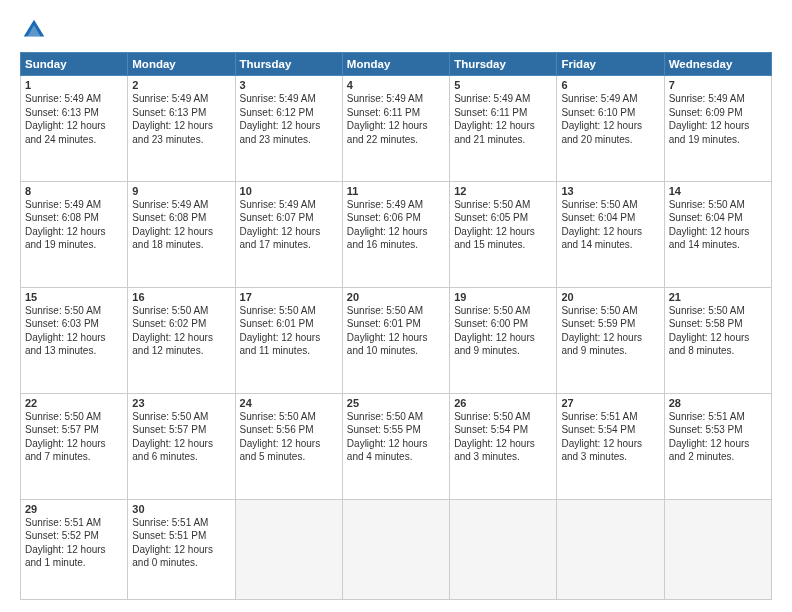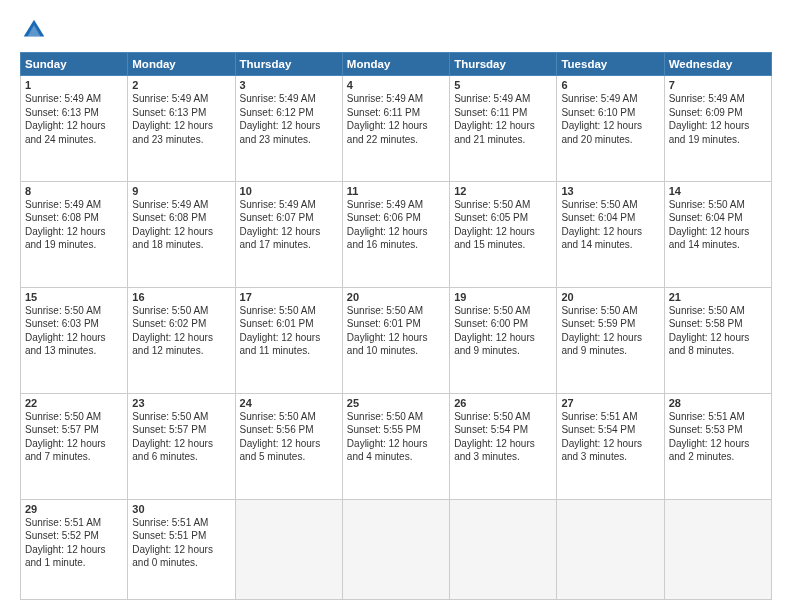--- a/index.html
+++ b/index.html
@@ -126,21 +126,21 @@
   </div>
 
   <table class="calendar">
     <thead>
       <tr id="header-row">
           <th>Sunday</th>
           <th>Monday</th>
           <th>Thursday</th>
           <th>Monday</th>
           <th>Thursday</th>
-          <th>Tuesday</th>
+          <th>Friday</th>
           <th>Wednesday</th>
         </tr>
     </thead>
     <tbody id="calendar-body">
         <tr>
           <td><span class="day-num">1</span><span class="day-info">Sunrise: 5:49 AM<br>Sunset: 6:13 PM<br>Daylight: 12 hours and 24 minutes.</span></td>
           <td><span class="day-num">2</span><span class="day-info">Sunrise: 5:49 AM<br>Sunset: 6:13 PM<br>Daylight: 12 hours and 23 minutes.</span></td>
           <td><span class="day-num">3</span><span class="day-info">Sunrise: 5:49 AM<br>Sunset: 6:12 PM<br>Daylight: 12 hours and 23 minutes.</span></td>
           <td><span class="day-num">4</span><span class="day-info">Sunrise: 5:49 AM<br>Sunset: 6:11 PM<br>Daylight: 12 hours and 22 minutes.</span></td>
           <td><span class="day-num">5</span><span class="day-info">Sunrise: 5:49 AM<br>Sunset: 6:11 PM<br>Daylight: 12 hours and 21 minutes.</span></td>

